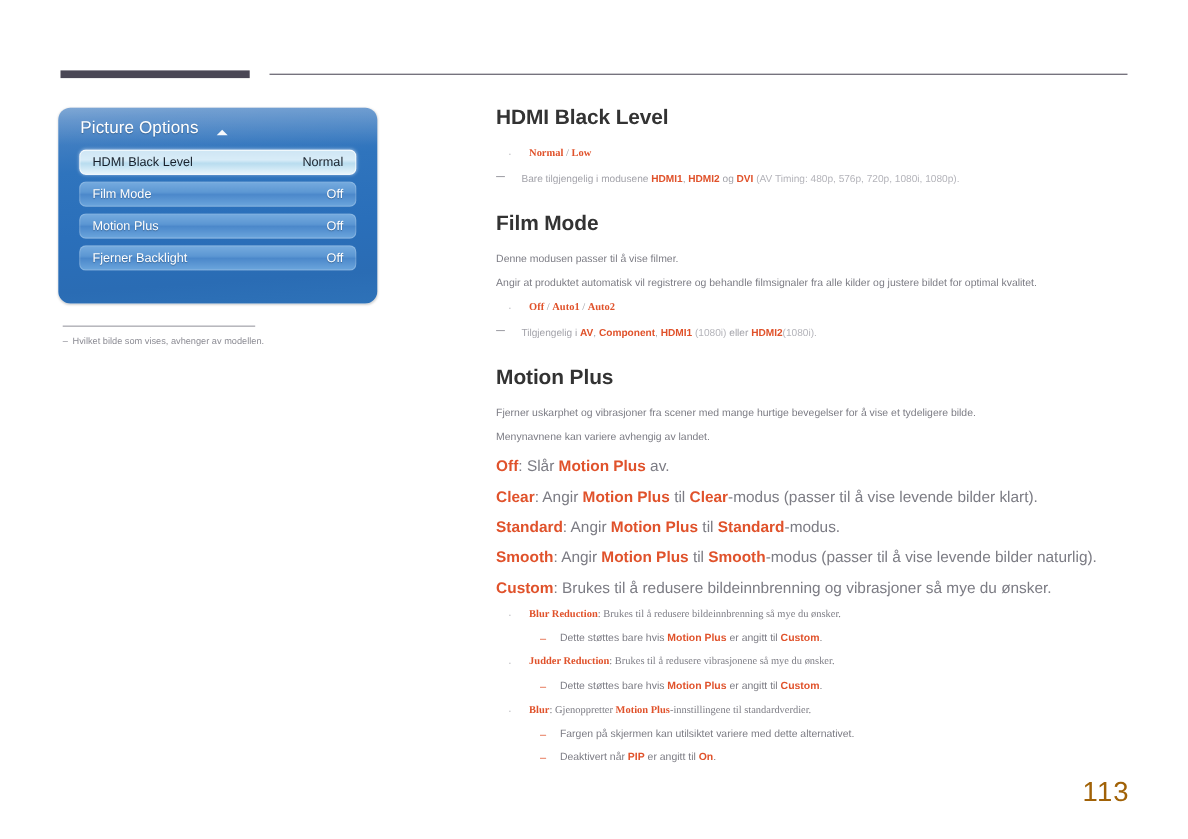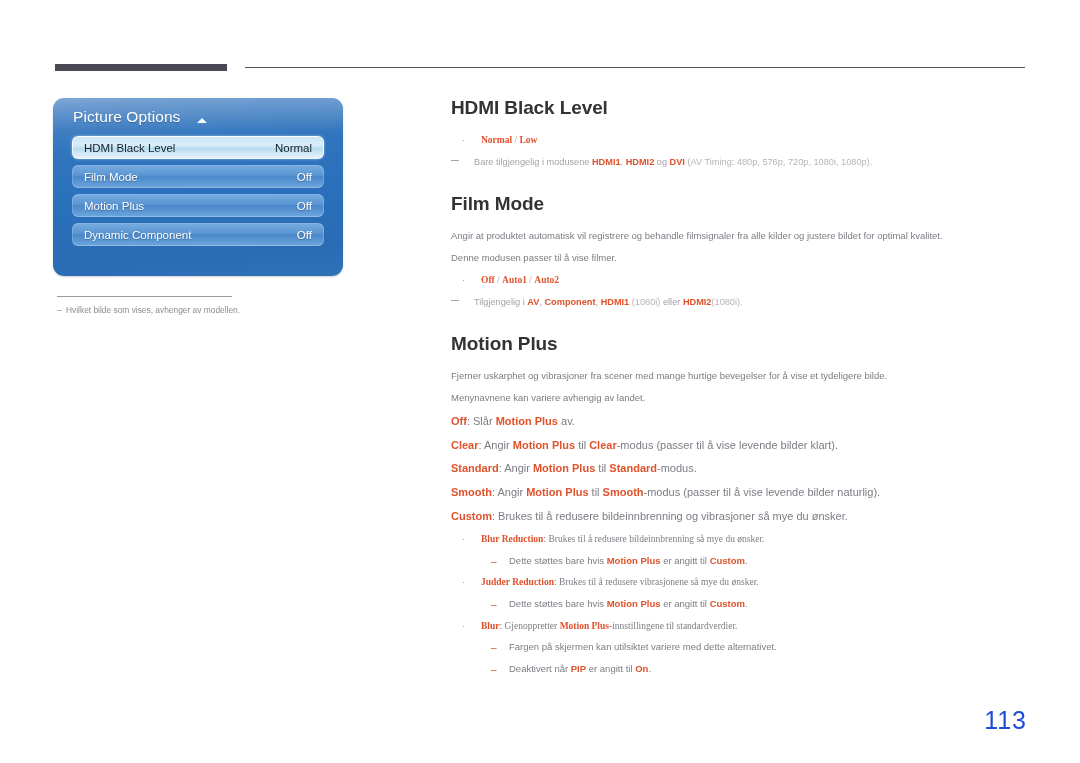--- a/index.html
+++ b/index.html
@@ -226,37 +226,37 @@
   .note-line .note-mark::before {
     content: "";
     position: absolute;
     left: 0; top: 4px;
     width: 8px; height: 1.4px;
     background: #a3a3aa;
   }
   .note-line .note-body { flex: 1; }
 
   .def-line {
-    font-size: 11px;
+    font-size: 14px;
     color: #7c7c84;
     margin: 0 0 9px 0;
     line-height: 1.35;
   }
 
   b.o { color: #e0522b; font-weight: bold; }
   span.g { color: #b4b4ba; }
   span.gm { color: #9b9ba2; }
 
   
   .page-number {
     position: absolute;
     right: 53px;
     top: 706px;
     font-size: 25px;
-    color: #1d4ed8;
+    color: #a16207;
     letter-spacing: 1px;
   }
 </style>
 </head>
 <body>
 
 <div class="header-rule-wrap">
   <div class="header-bar-thick"></div>
   <div class="header-bar-thin"></div>
 </div>
@@ -281,21 +281,21 @@
         <span class="label">Film Mode</span>
         <span class="value">Off</span>
       </div>
 
       <div class="osd-row normal">
         <span class="label">Motion Plus</span>
         <span class="value">Off</span>
       </div>
 
       <div class="osd-row normal">
-        <span class="label">Dynamic Component</span>
+        <span class="label">Fjerner Backlight</span>
         <span class="value">Off</span>
       </div>
 
     </div>
   </div>
 
   <div class="left-note-rule"></div>
 
   <div class="left-note">
     <span class="dash">–</span>
@@ -317,22 +317,22 @@
 
     <div class="note-line">
       <span class="note-mark"></span>
       <span class="note-body">Bare tilgjengelig i modusene <b class="o">HDMI1</b>, <b class="o">HDMI2</b> og <b class="o">DVI</b> <span class="g">(AV Timing: 480p, 576p, 720p, 1080i, 1080p).</span></span>
     </div>
   </div>
 
   <div class="sec">
     <h2 class="sec-title">Film Mode</h2>
 
+    <p class="body-line">Denne modusen passer til å vise filmer.</p>
     <p class="body-line">Angir at produktet automatisk vil registrere og behandle filmsignaler fra alle kilder og justere bildet for optimal kvalitet.</p>
-    <p class="body-line">Denne modusen passer til å vise filmer.</p>
 
     <div class="bullet-line">
       <span class="bullet-mark">·</span>
       <span class="bullet-body"><b class="o">Off</b> <span class="gm">/</span> <b class="o">Auto1</b> <span class="gm">/</span> <b class="o">Auto2</b></span>
     </div>
 
     <div class="note-line">
       <span class="note-mark"></span>
       <span class="note-body">Tilgjengelig i <b class="o">AV</b>, <b class="o">Component</b>, <b class="o">HDMI1</b> <span class="g">(1080i)</span> eller <b class="o">HDMI2</b><span class="g">(1080i).</span></span>
     </div>

